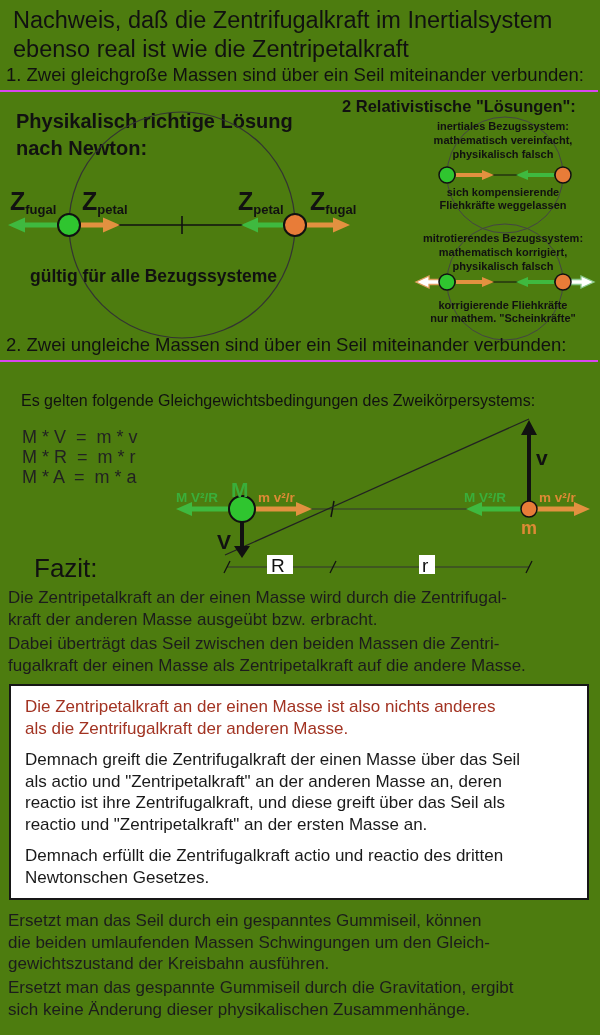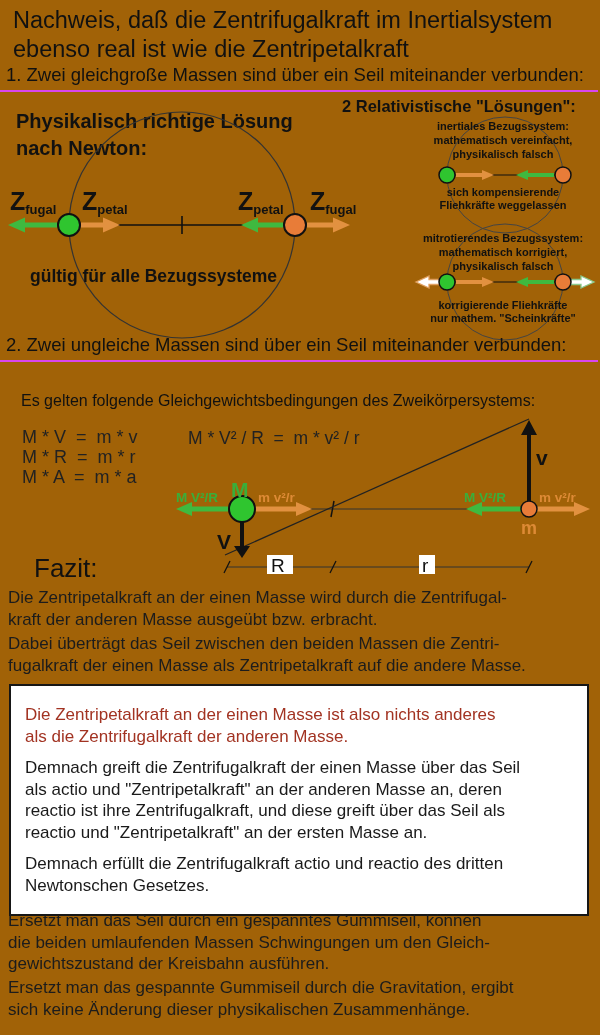--- a/index.html
+++ b/index.html
@@ -1,36 +1,36 @@
 <!DOCTYPE html>
 <html><head>
 <meta charset="utf-8">
 <style>
   html,body{margin:0;padding:0;background:#888;}
   .page{
-    position:relative;width:600px;height:1035px;background:#a16207;
+    position:relative;width:600px;height:1035px;background:#4d7c0f;
     font-family:"Liberation Sans", sans-serif;color:#1a1a1a;overflow:hidden;
     margin:0 auto;
   }
   .abs{position:absolute;}
   .pre{white-space:pre-line;}
   .title{top:6px;left:13px;width:580px;font-size:23.5px;line-height:29px;color:#111;}
   .h-underlined{left:0;width:592px;border-bottom:2px solid #d946ef;padding:0 0 4px 6px;font-size:18.5px;color:#111;}
   .h1{top:64px;}
   .h2{top:334px;}
   .newton-heading{top:108px;left:16px;font-size:20px;line-height:27px;font-weight:bold;color:#111;}
   .caption{top:266px;left:30px;font-size:17.5px;font-weight:bold;color:#111;}
   .rel-heading{top:97px;left:342px;font-size:16.5px;font-weight:bold;color:#111;}
   .rel-line{left:390px;width:226px;text-align:center;font-size:11px;font-weight:bold;color:#111;line-height:13px;}
   .intro{top:392px;left:21px;font-size:16px;color:#111;}
   .eq{color:#222;font-size:18px;white-space:pre;}
   .eq4{font-size:17.5px;}
   .fazit{top:553px;left:34px;font-size:26px;color:#111;}
   .para{left:8px;width:588px;font-size:17px;line-height:21.5px;color:#1c1c1c;}
-  .box{top:684px;left:9px;width:548px;border:2px solid #161616;padding:18px 14px;background:#fff;}
+  .box{top:684px;left:9px;width:548px;border:2px solid #161616;padding:10px 14px;background:#fff;}
   .box p{margin:0 0 10px 0;font-size:17px;line-height:21.5px;white-space:pre-line;}
   .box p:last-child{margin:0;}
   .box-red{color:#a23322;}
   svg{position:absolute;overflow:visible;}
   svg text{font-family:"Liberation Sans", sans-serif;}
   .zlabel{font-weight:bold;fill:#111;font-size:25px;}
   .zsub{font-size:13px;font-weight:bold;}
   .flabel-g{font-size:13.5px;font-weight:bold;fill:#3aae3a;}
   .flabel-o{font-size:13.5px;font-weight:bold;fill:#dd8a35;}
   .mlabel-g{font-size:21px;font-weight:bold;fill:#3aae3a;}
@@ -102,21 +102,20 @@
   <div class="abs rel-line" style="top:312px;">nur mathem. "Scheinkräfte"</div>
 
   <div class="abs caption">gültig für alle Bezugssysteme</div>
 
   <div class="abs h-underlined h2">2. Zwei ungleiche Massen sind über ein Seil miteinander verbunden:</div>
   <div class="abs intro">Es gelten folgende Gleichgewichtsbedingungen des Zweikörpersystems:</div>
 
   <div class="abs eq" style="top:427px;left:22px;">M * V  =  m * v</div>
   <div class="abs eq" style="top:447px;left:22px;">M * R  =  m * r</div>
   <div class="abs eq" style="top:467px;left:22px;">M * A  =  m * a</div>
-  <div class="abs eq eq4" style="top:428px;left:188px;">M * V² / R  =  m * v² / r</div>
 
   <svg class="abs" style="top:408px;left:0;" width="600" height="175" viewBox="0 0 600 175">
     <line x1="242" y1="101" x2="529" y2="101" stroke="#333" stroke-width="1.2"></line>
     <line x1="334" y1="93" x2="331" y2="109" stroke="#111" stroke-width="1.5"></line>
     <line x1="225" y1="147" x2="529" y2="11" stroke="#222" stroke-width="1.2"></line>
 
     <polygon points="228,98.5 192,98.5 192,94 176,101 192,108 192,103.5 228,103.5" fill="#3fb93f"></polygon>
     <polygon points="256,98.5 296,98.5 296,94 312,101 296,108 296,103.5 256,103.5" fill="#e29140"></polygon>
 
     <polygon points="521,98.5 482,98.5 482,94 466,101 482,108 482,103.5 521,103.5" fill="#3fb93f"></polygon>

